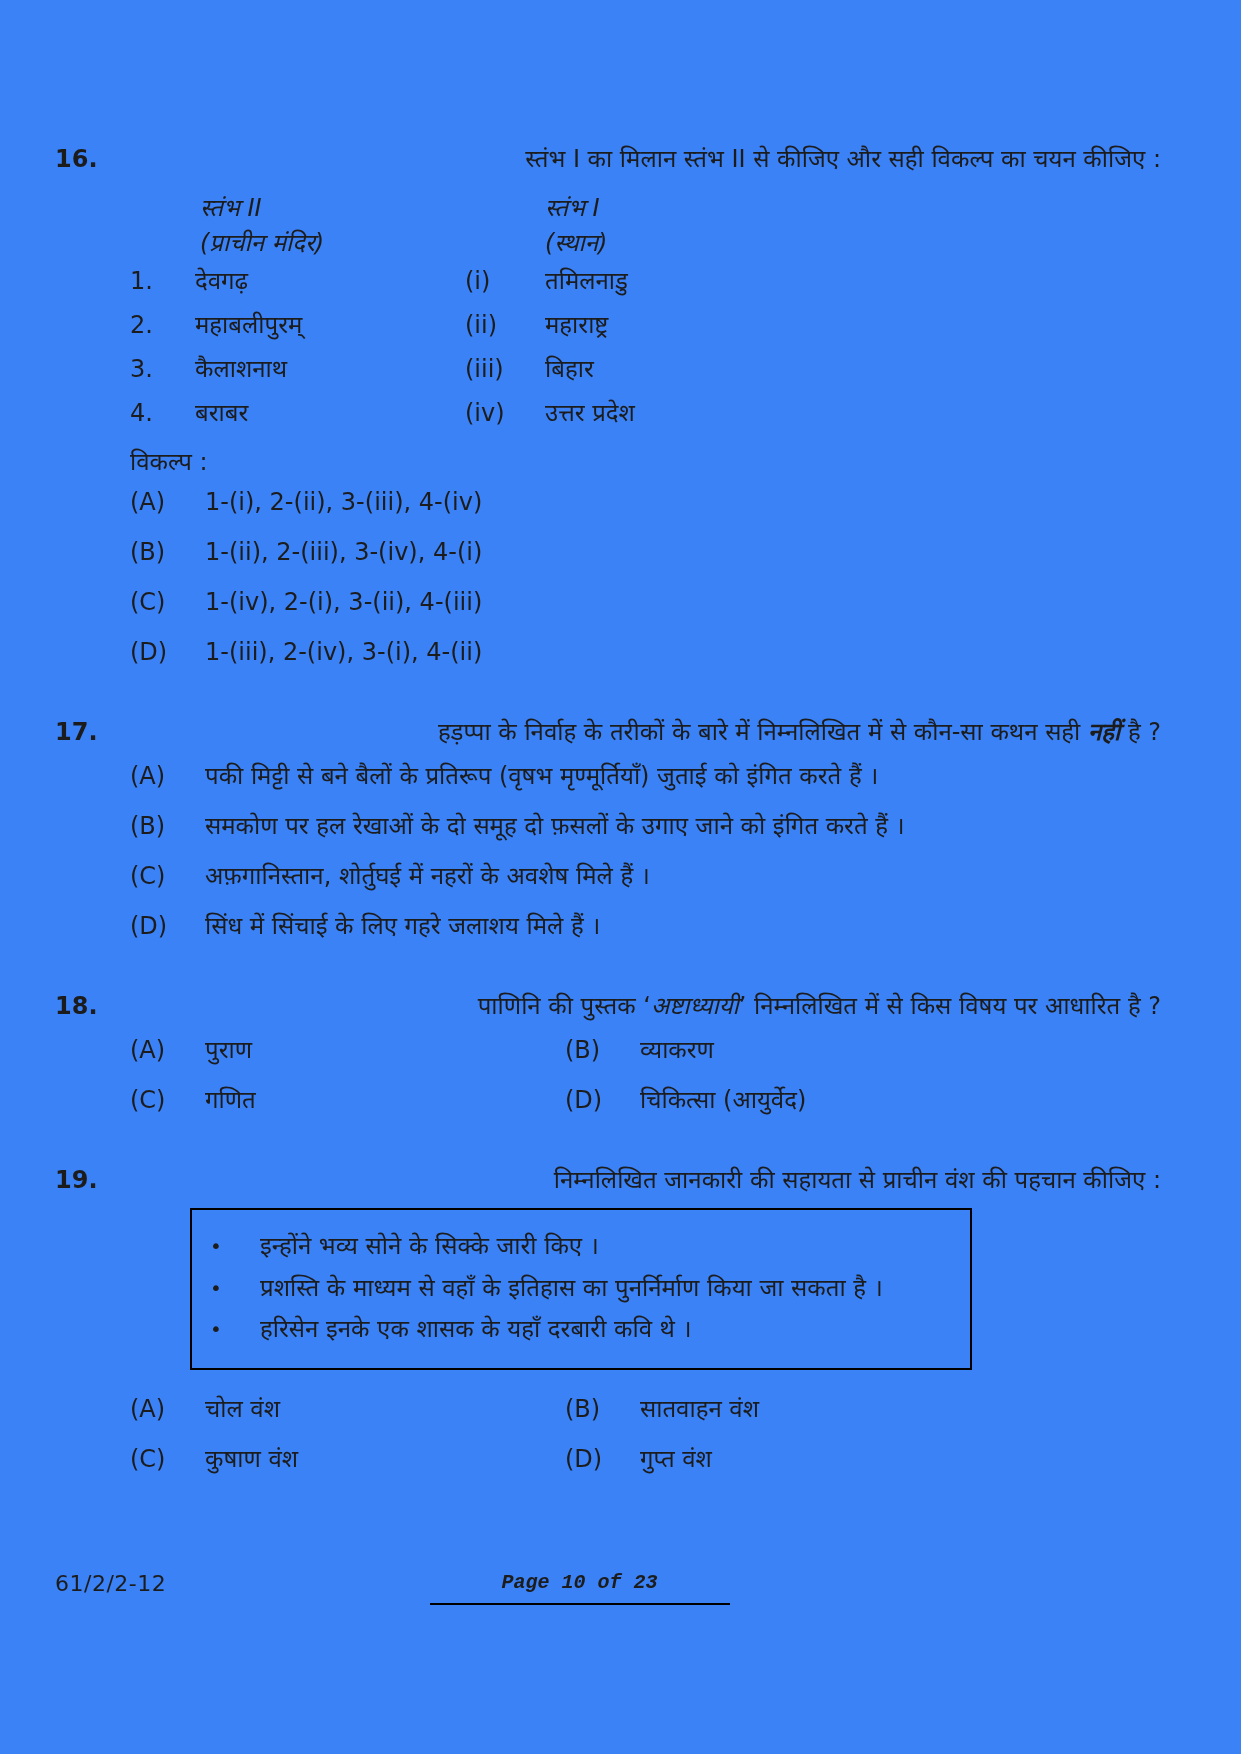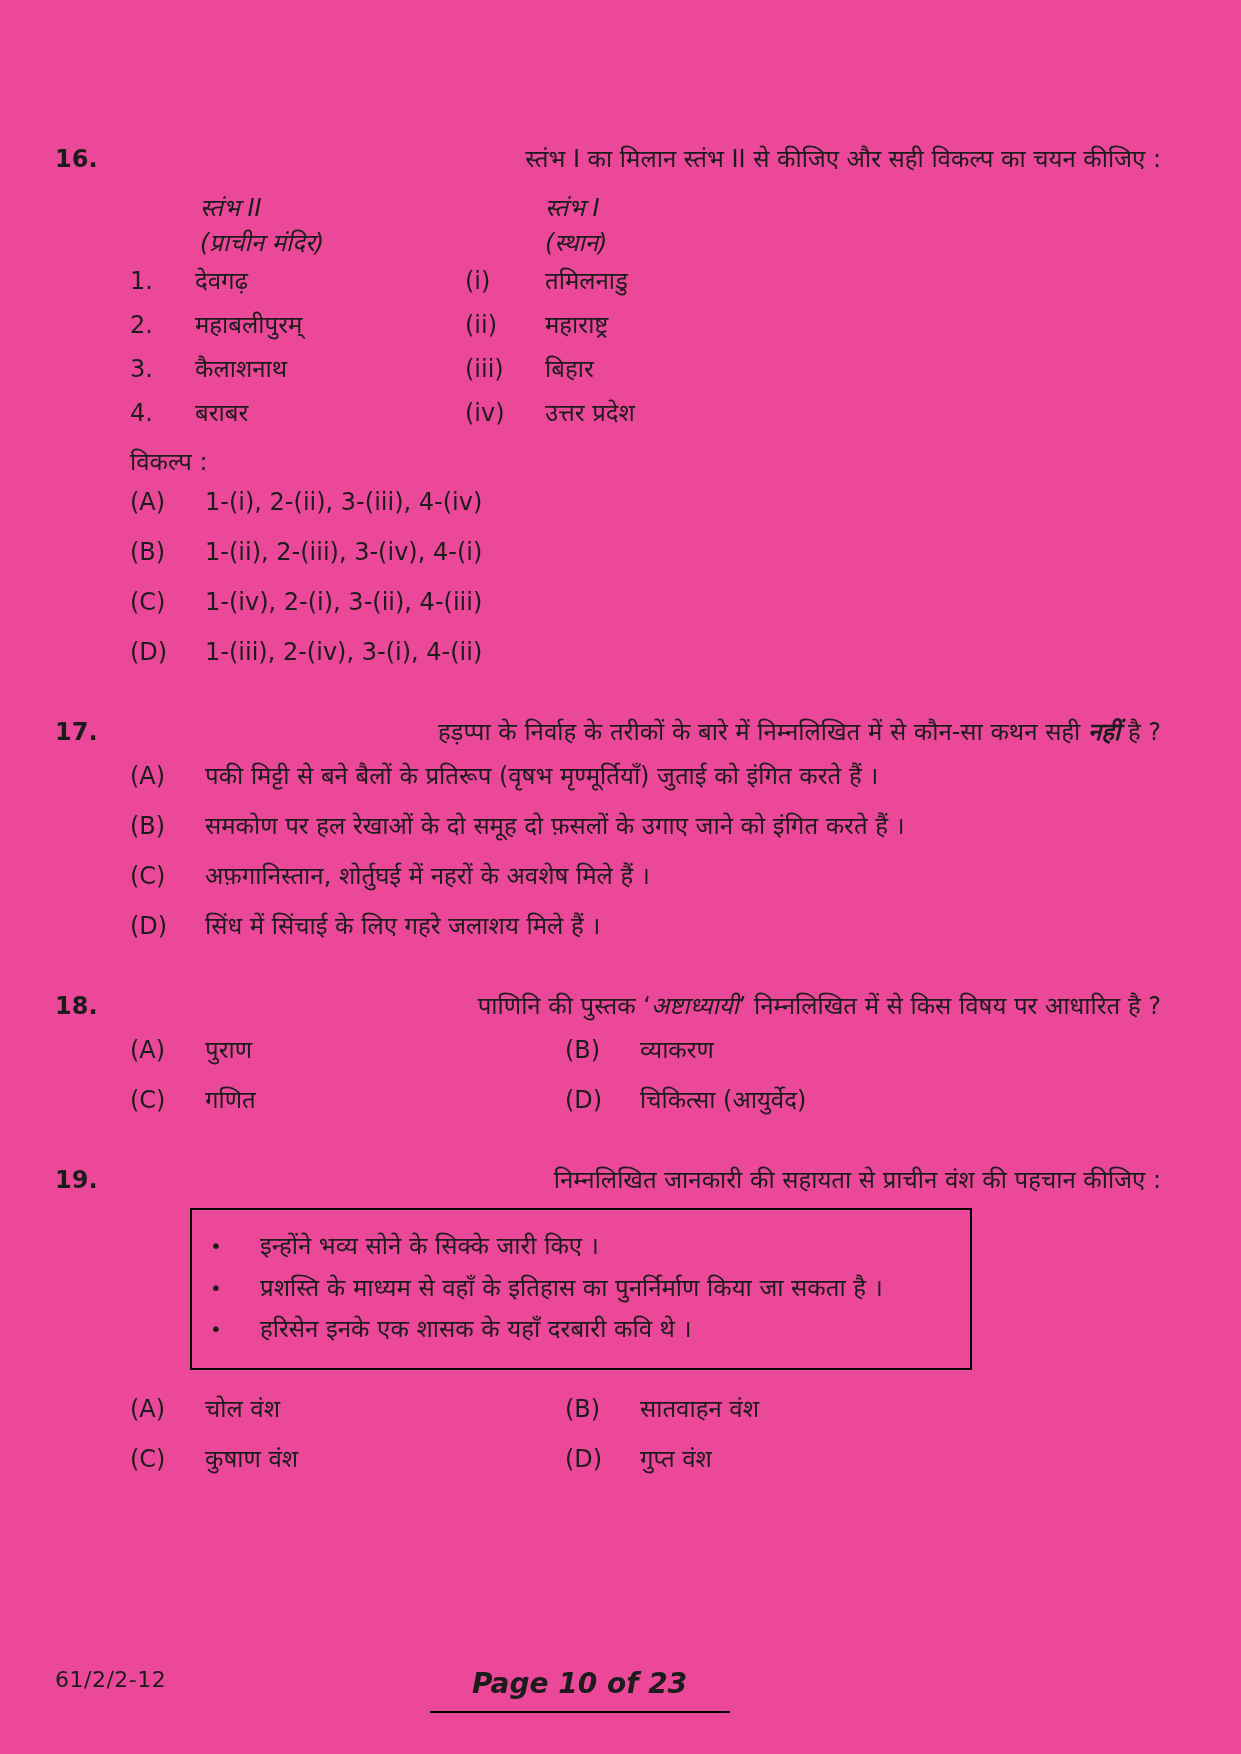--- a/index.html
+++ b/index.html
@@ -8,21 +8,21 @@
     width:1241px; height:1754px;
     font-family:"DejaVu Sans", sans-serif;
     color:#1c1c1c;
     font-size:24px;
     line-height:1.45;
   }
   .page {
     position:relative;
     width:1241px; height:1754px;
     padding:142px 80px 0 55px;
-    background:#ec4899;
+    background:#3b82f6;
     overflow:hidden;
   }
   .question { display:flex; align-items:flex-start; margin-bottom:30px; }
   .qnum { width:75px; flex-shrink:0; font-weight:bold; }
   .qbody { flex:1; min-width:0; }
   .qtext { margin-bottom:10px;text-align:right; }
   .em-bi { font-weight:bold; font-style:italic; }
   .em-i { font-style:italic; }
 
   
@@ -41,23 +41,23 @@
   .info-box {
     border:2px solid #000;
     margin:8px 0 22px 60px;
     width:782px;
     padding:12px 18px 14px 18px;
   }
   .bullet-line { display:grid; grid-template-columns:50px auto; margin:7px 0; }
   .bullet-dot { font-size:20px; line-height:1.7; }
 
   
-  .footer { position:absolute; left:0; top:1664px; width:1159px; }
+  .footer { position:absolute; left:0; top:1568px; width:1159px; }
   .footer-code { position:absolute; left:55px; top:0; font-size:22px; letter-spacing:0.5px; }
-  .footer-page { width:100%; text-align:center; font-weight:bold; font-style:italic; font-size:28px; }
+  .footer-page { width:100%; text-align:center; font-weight:bold; font-style:italic; font-size:20px;font-family:Liberation Mono, monospace; }
   .footer-rule { width:300px; margin:6px auto 0 auto; border-top:2px solid #000; }
 </style>
 </head>
 <body>
 
 <div class="page">
 
   <div class="question">
     <div class="qnum">16.</div>
     <div class="qbody">

